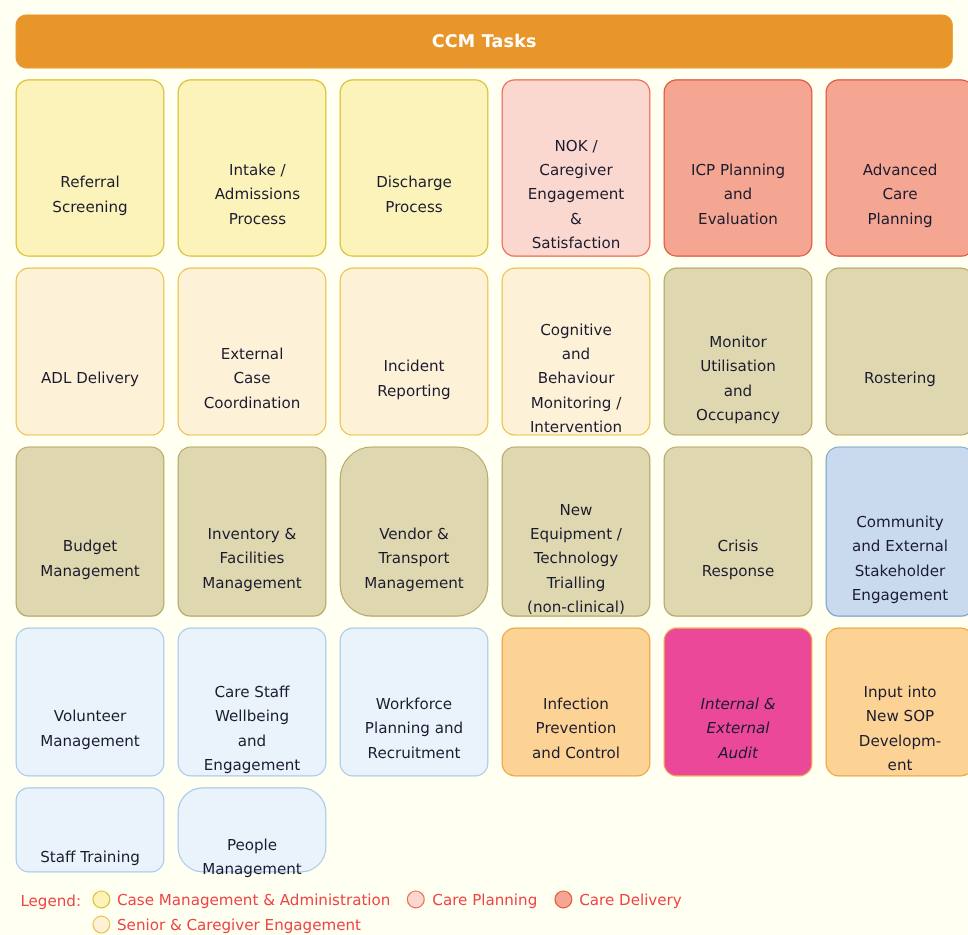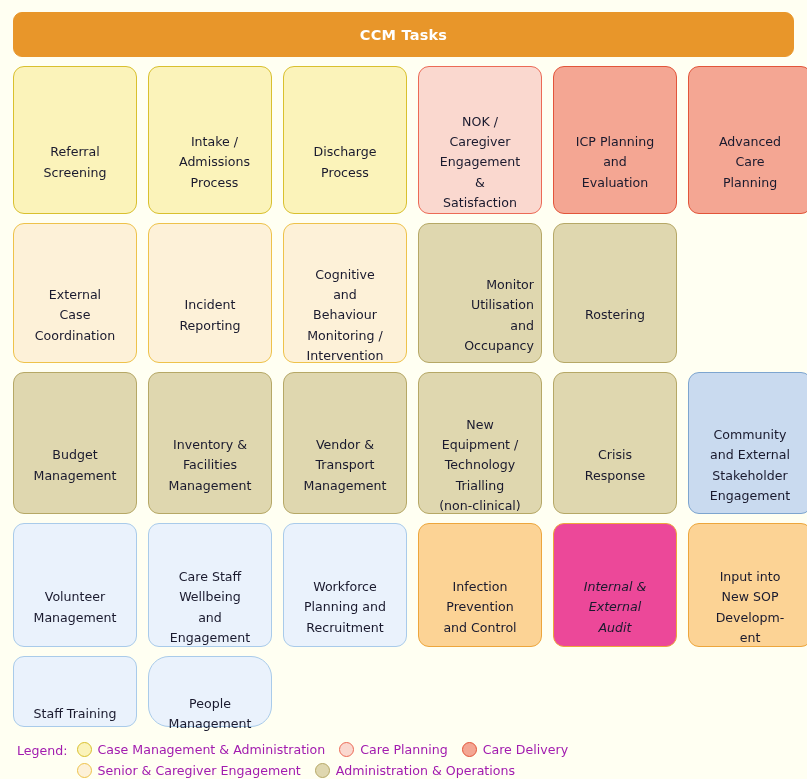--- a/index.html
+++ b/index.html
@@ -77,21 +77,21 @@
   .r4 { height: 124px; }
   .r5 { height: 71px; }
 
   
   .legend {
     margin-top: 15px;
     padding-left: 4px;
     display: flex;
     align-items: flex-start;
     font-size: 12.6px;
-    color: #a21caf;
+    color: #ef4444;
   }
   .legend-label {
     flex: 0 0 auto;
     padding-top: 1px;
     margin-right: 9px;
     white-space: nowrap;
   }
   .legend-items {
     display: flex;
     flex-wrap: wrap;
@@ -151,56 +151,59 @@
 Evaluation</span>
         </div>
         <div class="card" style="background: rgb(244, 166, 147); border-color: rgb(226, 85, 58);">
           <span class="card-label">Advanced
 Care
 Planning</span>
         </div>
       </div>
       <div class="row r2">
         <div class="card" style="background: rgb(253, 241, 216); border-color: rgb(238, 194, 74);">
+          <span class="card-label">ADL Delivery</span>
+        </div>
+        <div class="card" style="background: rgb(253, 241, 216); border-color: rgb(238, 194, 74);">
           <span class="card-label">External
 Case
 Coordination</span>
         </div>
         <div class="card" style="background: rgb(253, 241, 216); border-color: rgb(238, 194, 74);">
           <span class="card-label">Incident
 Reporting</span>
         </div>
         <div class="card" style="background: rgb(253, 241, 216); border-color: rgb(238, 194, 74);">
           <span class="card-label">Cognitive
 and
 Behaviour
 Monitoring /
 Intervention</span>
         </div>
-        <div class="card" style="background: rgb(223, 215, 175); border-color: rgb(182, 168, 102); text-align: right;">
+        <div class="card" style="background: rgb(223, 215, 175); border-color: rgb(182, 168, 102);">
           <span class="card-label">Monitor
 Utilisation
 and
 Occupancy</span>
         </div>
         <div class="card" style="background: rgb(223, 215, 175); border-color: rgb(182, 168, 102);">
           <span class="card-label">Rostering</span>
         </div>
       </div>
       <div class="row r3">
         <div class="card" style="background: rgb(223, 215, 175); border-color: rgb(182, 168, 102);">
           <span class="card-label">Budget
 Management</span>
         </div>
         <div class="card" style="background: rgb(223, 215, 175); border-color: rgb(182, 168, 102);">
           <span class="card-label">Inventory &amp;
 Facilities
 Management</span>
         </div>
-        <div class="card" style="background: rgb(223, 215, 175); border-color: rgb(182, 168, 102);">
+        <div class="card" style="background: rgb(223, 215, 175); border-color: rgb(182, 168, 102); border-radius: 27px;">
           <span class="card-label">Vendor &amp;
 Transport
 Management</span>
         </div>
         <div class="card" style="background: rgb(223, 215, 175); border-color: rgb(182, 168, 102);">
           <span class="card-label">New
 Equipment /
 Technology
 Trialling
 (non-clinical)</span>
@@ -272,20 +275,16 @@
           <span>Care Planning</span>
         </div>
         <div class="legend-item">
           <span class="swatch" style="background: rgb(244, 166, 147); border-color: rgb(226, 85, 58);"></span>
           <span>Care Delivery</span>
         </div>
         <div class="legend-item">
           <span class="swatch" style="background: rgb(253, 241, 216); border-color: rgb(238, 194, 74);"></span>
           <span>Senior &amp; Caregiver Engagement</span>
         </div>
-        <div class="legend-item">
-          <span class="swatch" style="background: rgb(223, 215, 175); border-color: rgb(182, 168, 102);"></span>
-          <span>Administration &amp; Operations</span>
-        </div>
       </div>
   </div>
 
 </div>
 
 </body></html>

